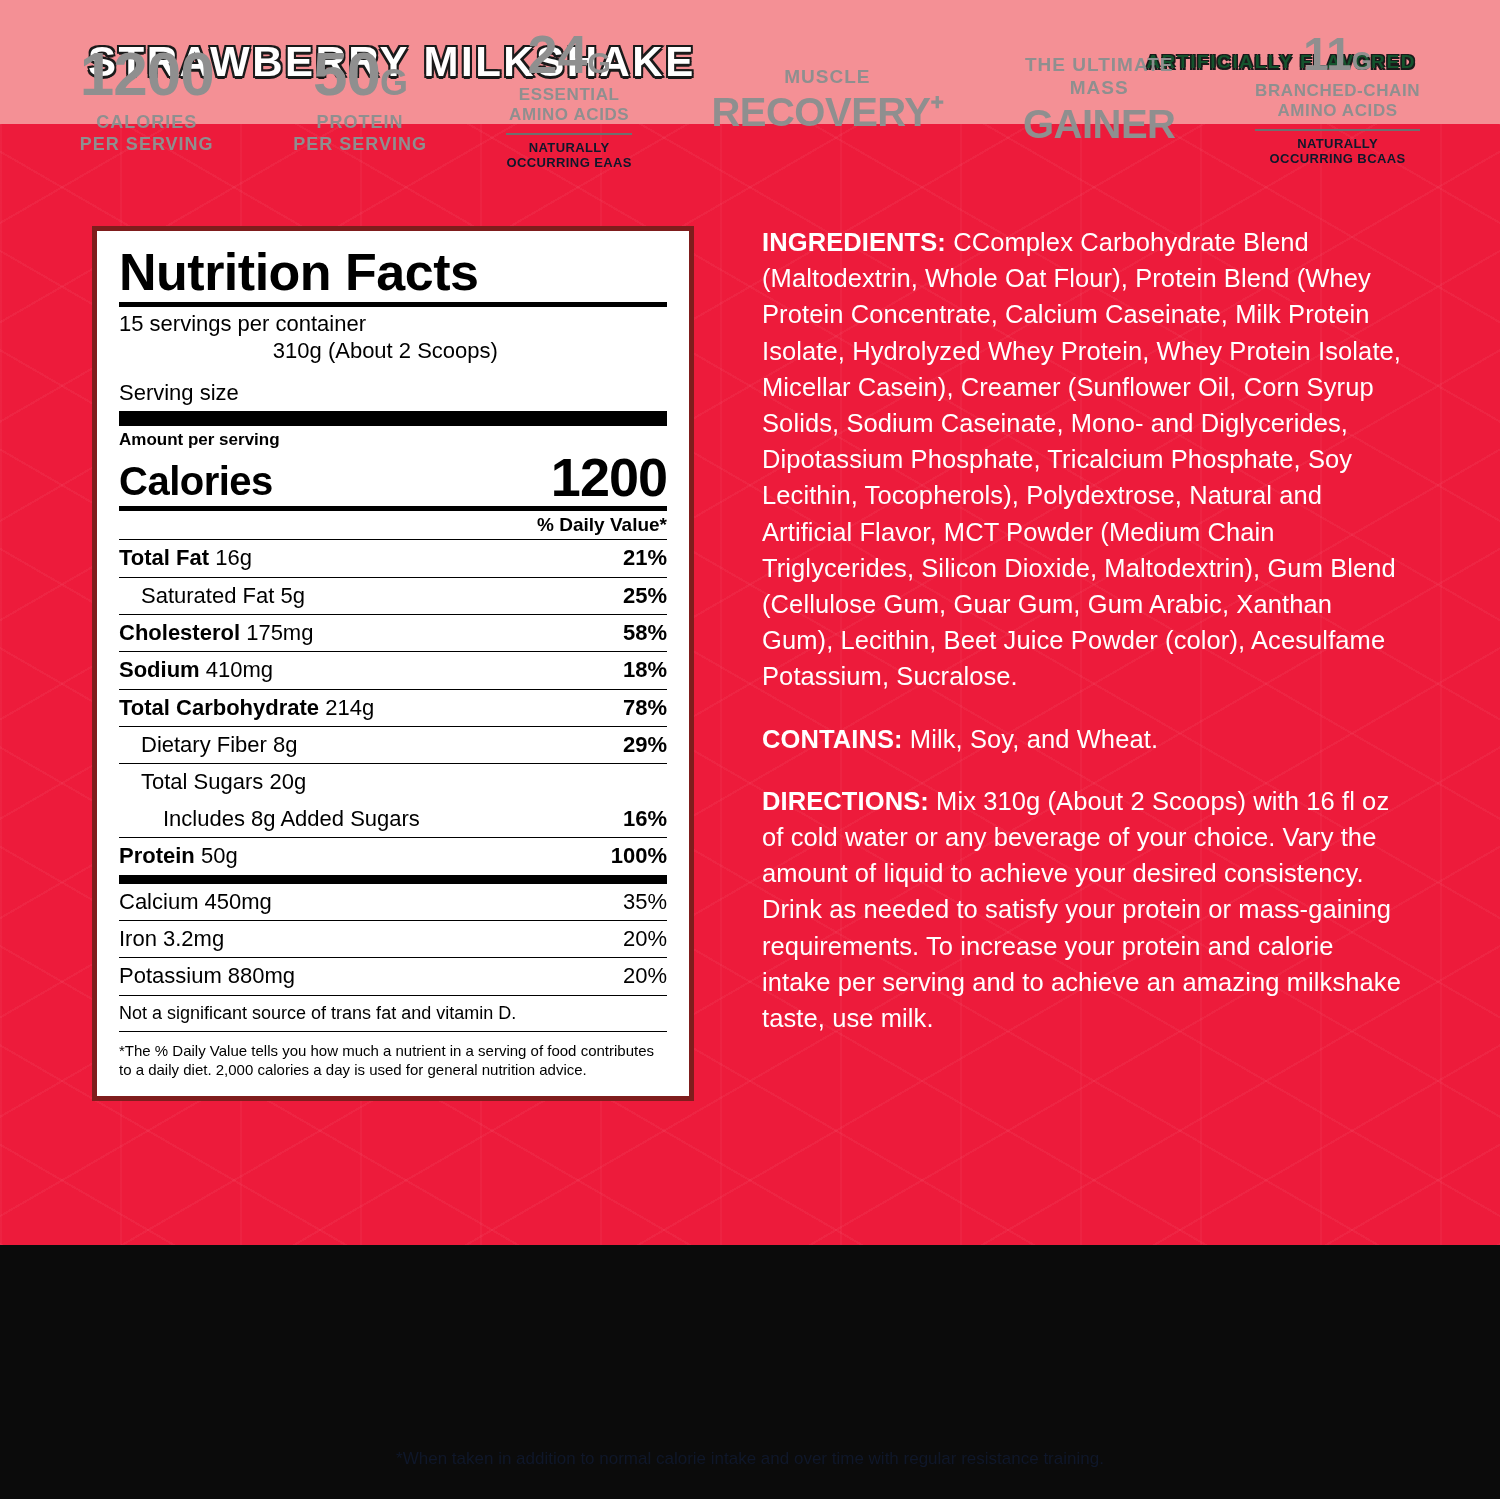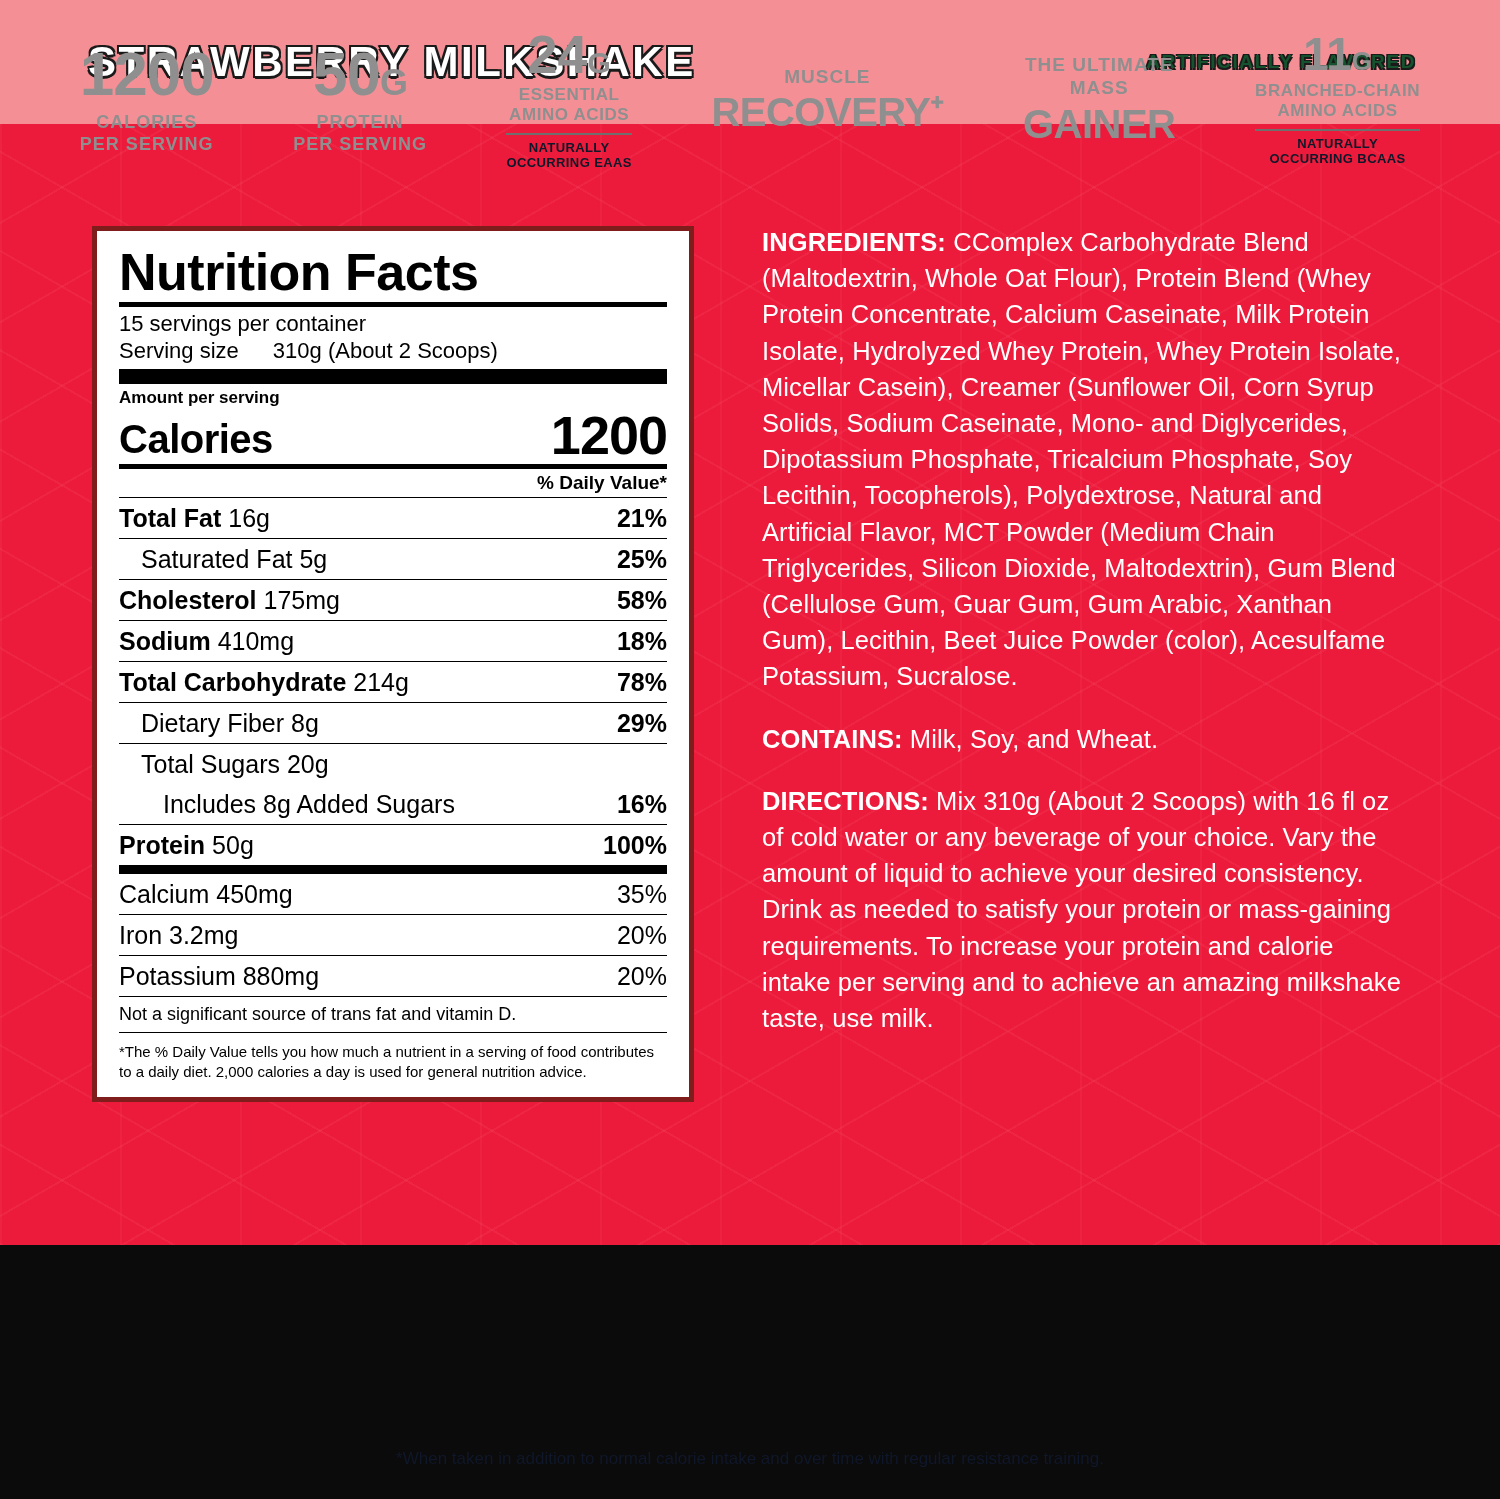--- a/index.html
+++ b/index.html
@@ -97,21 +97,21 @@
     font-size: 22px;
     line-height: 1.24;
     padding-top: 3px;
   }
   .serving-size {
     font-size: 22px;
     line-height: 1.24;
     display: flex;
     padding-bottom: 5px;
   }
-  .serving-size .ss-label { margin-right: 34px; }
+  .serving-size .ss-label { margin-right: 34px; margin-top: 42px; }
 
   .amount-line {
     font-size: 17px;
     font-weight: bold;
     padding-top: 4px;
   }
   .calories-row {
     display: flex;
     align-items: flex-end;
     justify-content: space-between;
@@ -130,21 +130,21 @@
   }
   .dv-header {
     text-align: right;
     font-size: 19px;
     font-weight: bold;
     padding: 3px 0 3px 0;
   }
   .nf-row {
     display: flex;
     justify-content: space-between;
-    font-size: 25px;
+    font-size: 22px;
     padding: 5px 0 5px 0;
     line-height: 1.2;
   }
   .nf-row .lbl b { font-weight: bold; }
   .indent1 { padding-left: 22px; }
   .indent2 { padding-left: 44px; }
   .bold { font-weight: bold; }
   .note-row {
     font-size: 18px;
     padding: 7px 0 7px 0;

